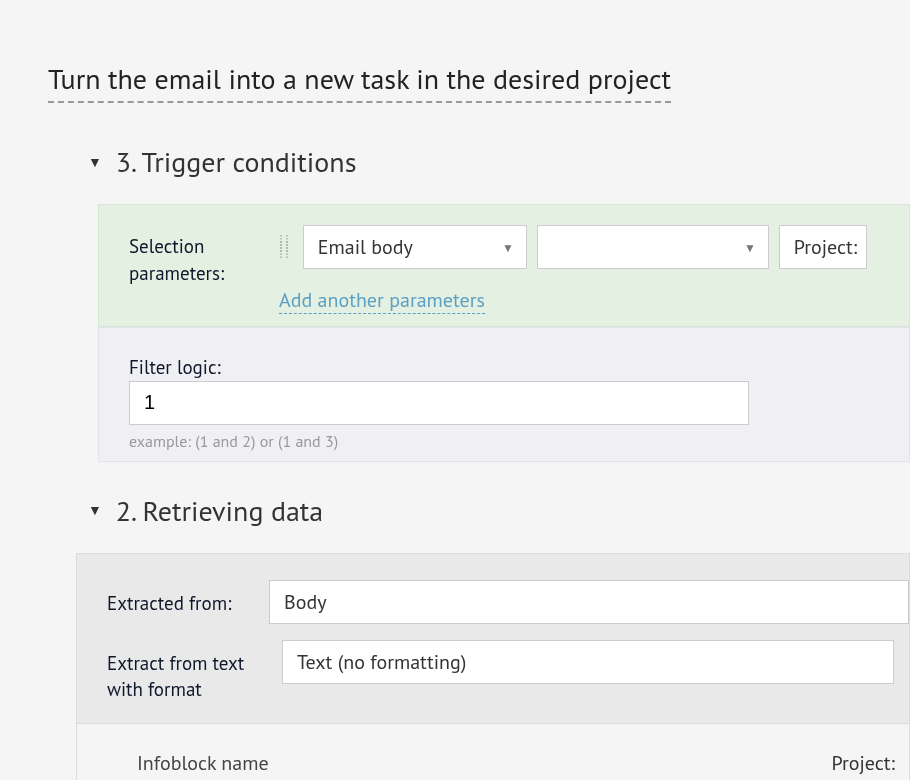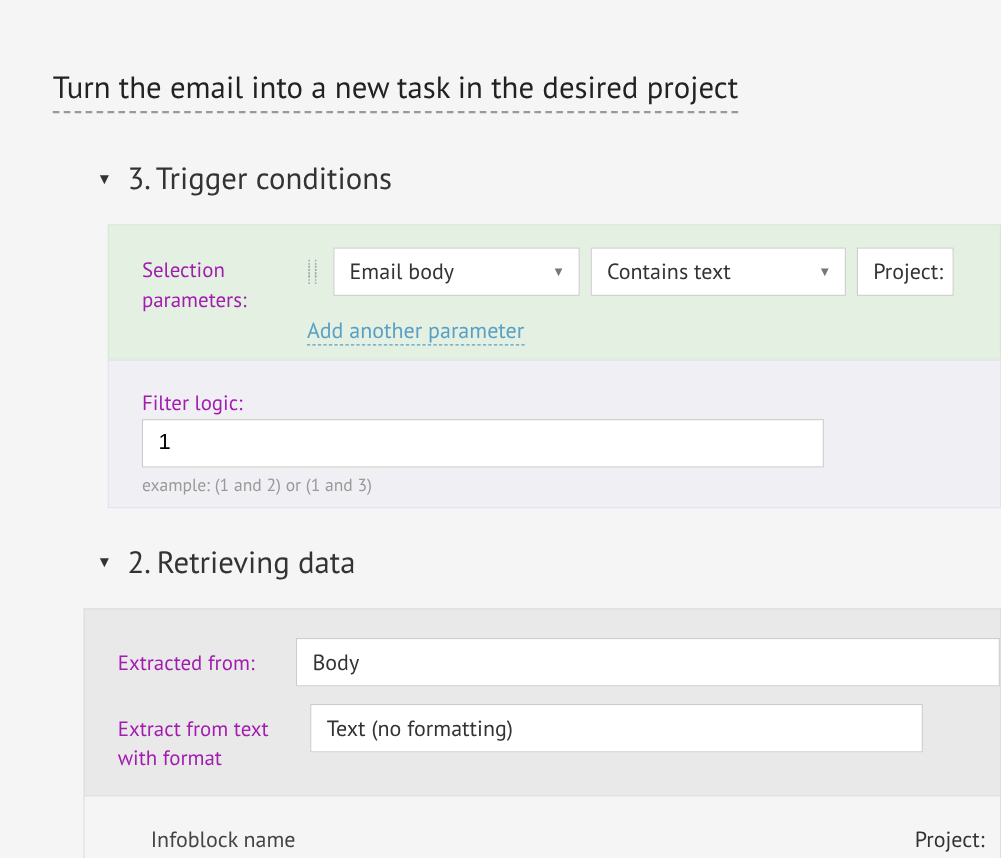--- a/index.html
+++ b/index.html
@@ -40,21 +40,21 @@
   .green-panel {
     background: #e3f0e2;
     border: 1px solid #d7e6d5;
     margin-left: 50px;
     padding: 20px 0 12px 30px;
     display: flex;
     align-items: flex-start;
   }
   .label-col {
     font-size: 19px;
-    color: #a21caf;
+    color: #0f172a;
     width: 150px;
     line-height: 1.4;
     padding-top: 8px;
   }
   .param-row {
     display: flex;
     align-items: center;
     flex-wrap: wrap;
     gap: 10px;
   }
@@ -171,28 +171,27 @@
   <div class="green-panel">
     <div class="label-col">Selection parameters:</div>
     <div class="col2">
       <div class="param-row">
         <div class="drag-icon">⁞⁞<br>⁞⁞<br>⁞⁞</div>
         <div class="select sel-1">
           <span>Email body</span>
           <span class="caret">▼</span>
         </div>
         <div class="select sel-2">
-          <span>Contains text</span>
           <span class="caret">▼</span>
         </div>
         <div class="select sel-3">
           <span>Project:</span>
         </div>
       </div>
-      <span class="add-link">Add another parameter</span>
+      <span class="add-link">Add another parameters</span>
     </div>
   </div>
 
   <div class="logic-panel">
     <div class="label-col">Filter logic:</div>
     <div class="col2">
       <input class="text-input" value="1" style="">
       <div class="hint">example: (1 and 2) or (1 and 3)</div>
     </div>
   </div>
@@ -210,21 +209,21 @@
       <div class="label-col">Extracted from:</div>
       <div class="col2">
         <div class="select" style="width:640px">
           <span>Body</span>
         </div>
       </div>
     </div>
     <div class="gray-row">
       <div class="label-col">Extract from text with format</div>
       <div class="col2">
-        <div class="select" style="width:557px">
+        <div class="select" style="width:612px">
           <span>Text (no formatting)</span>
         </div>
       </div>
     </div>
     <div class="white-row">
       <div class="info-label">Infoblock name</div>
       <div class="info-value">Project:</div>
     </div>
   </div>
 </div>

